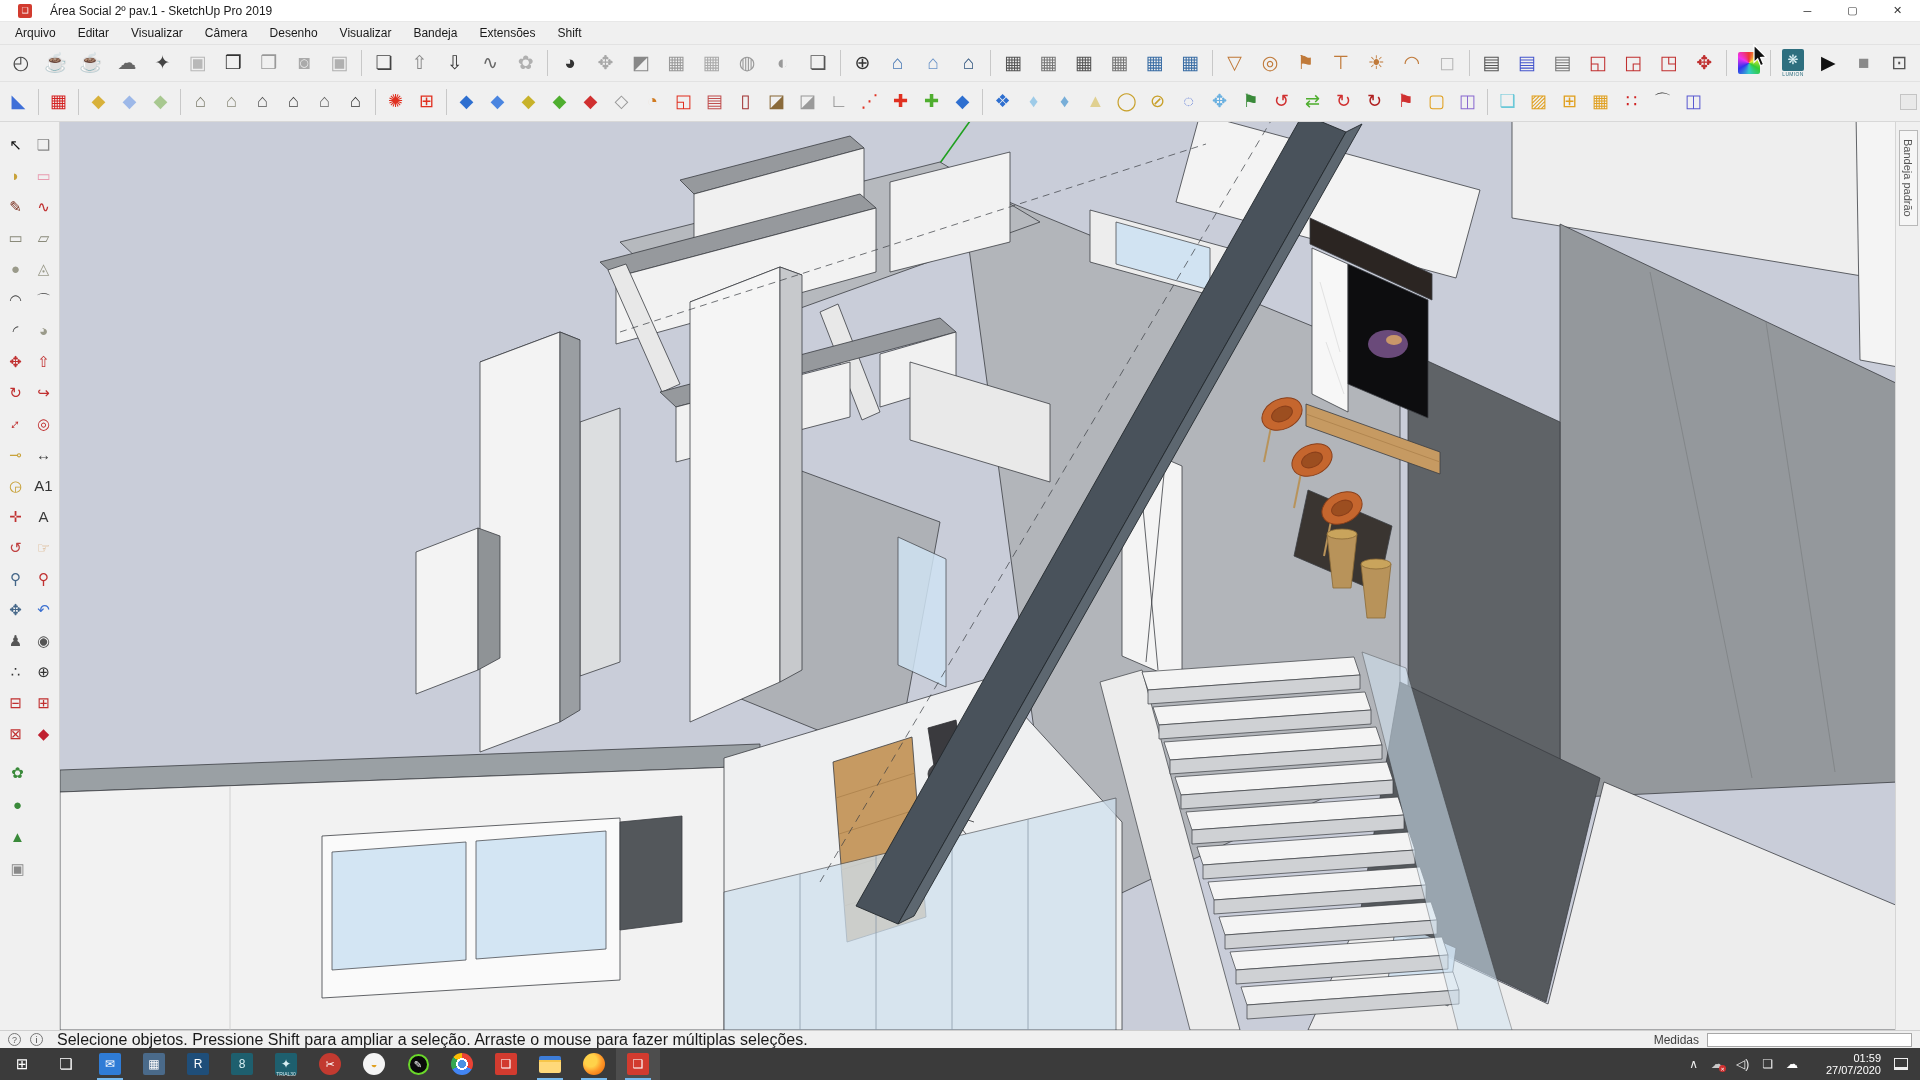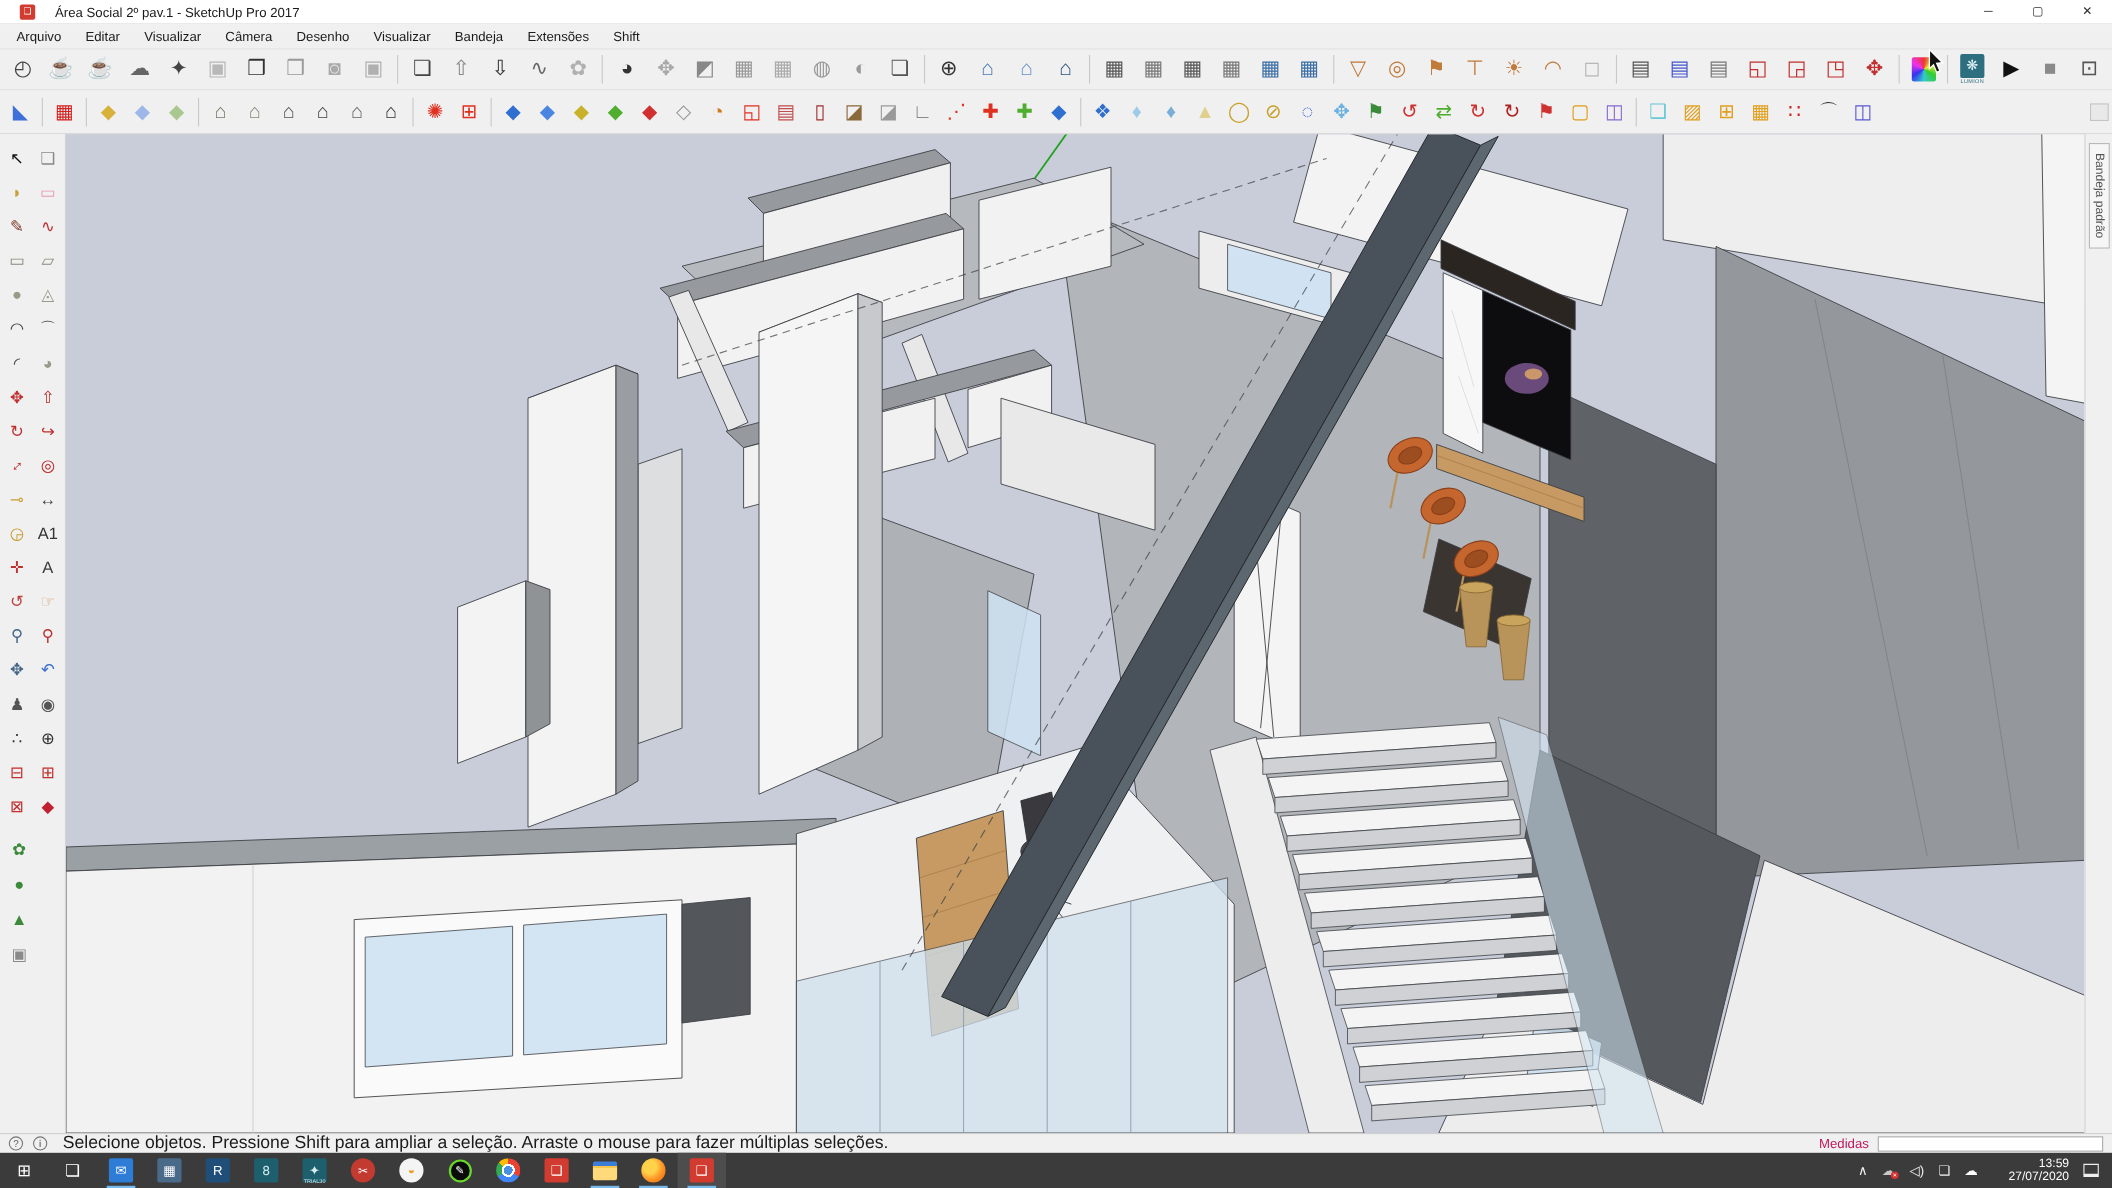--- a/index.html
+++ b/index.html
@@ -53,21 +53,21 @@
 
   
   .cursor{position:absolute;left:1752px;top:40px;z-index:50}
 
   
   .statusbar{position:absolute;left:0;top:1030px;width:1920px;height:18px;background:#f0f0f0;border-top:1px solid #cfcfcf;display:flex;align-items:center;padding:0 8px}
   .sb-icons{display:flex;gap:9px;margin-right:14px}
   .sbi b{width:13px;height:13px;border:1px solid #767676;border-radius:50%;font-size:9px;color:#555;display:flex;align-items:center;justify-content:center}
   .sb-msg{font-size:16px;color:#1a1a1a}
   .sb-right{margin-left:auto;display:flex;align-items:center;gap:8px}
-  .sb-measure-label{font-size:12px;color:#be185d}
+  .sb-measure-label{font-size:12px;color:#404040}
   .sb-measure-input{width:205px;height:14px;border:1px solid #a8a8a8;background:#fff;font-size:11px;padding:0 3px;font-family:"Liberation Sans",sans-serif}
 
   
   .taskbar{position:absolute;left:0;top:1048px;width:1920px;height:32px;background:#3b3b3b;display:flex;align-items:center}
   .tk-apps{display:flex;height:32px}
   .tki{width:44px;height:32px;display:flex;align-items:center;justify-content:center;position:relative}
   .tki b{display:flex;align-items:center;justify-content:center;font-size:15px}
   .tb-tile b{width:22px;height:22px;border-radius:2px;font-size:12px}
   .tb-circle b{width:22px;height:22px;border-radius:50%;font-size:11px}
   .tb-pen b{width:21px;height:21px;border-radius:50%;background:#0a0a0a;border:2px solid #6ad82a;font-size:10px}
@@ -89,21 +89,21 @@
 </style>
 </head>
 <body>
 
 <div class="titlebar">
   <div class="logo-holder">
       <span class="tbi">
         <b style="color: rgb(255, 255, 255); background: rgb(210, 59, 47);">❑</b>
       </span>
     </div>
-  <div class="win-title">Área Social 2º pav.1 - SketchUp Pro 2017</div>
+  <div class="win-title">Área Social 2º pav.1 - SketchUp Pro 2019</div>
   <div class="win-controls">
       <span class="wbtn">
         <b>─</b>
       </span>
       <span class="wbtn">
         <b>▢</b>
       </span>
       <span class="wbtn">
         <b>✕</b>
       </span>
@@ -871,18 +871,18 @@
           <b style="color: rgb(238, 238, 238);">◁)</b>
         </span>
         <span class="trayi">
           <b style="color: rgb(238, 238, 238);">❏</b>
         </span>
         <span class="trayi">
           <b style="color: rgb(255, 255, 255);">☁</b>
         </span>
       </div>
     <div class="clock">
-      <div>13:59</div>
+      <div>01:59</div>
       <div>27/07/2020</div>
     </div>
     <span class="ac"></span>
   </div>
 </div>
 
 </body></html>

